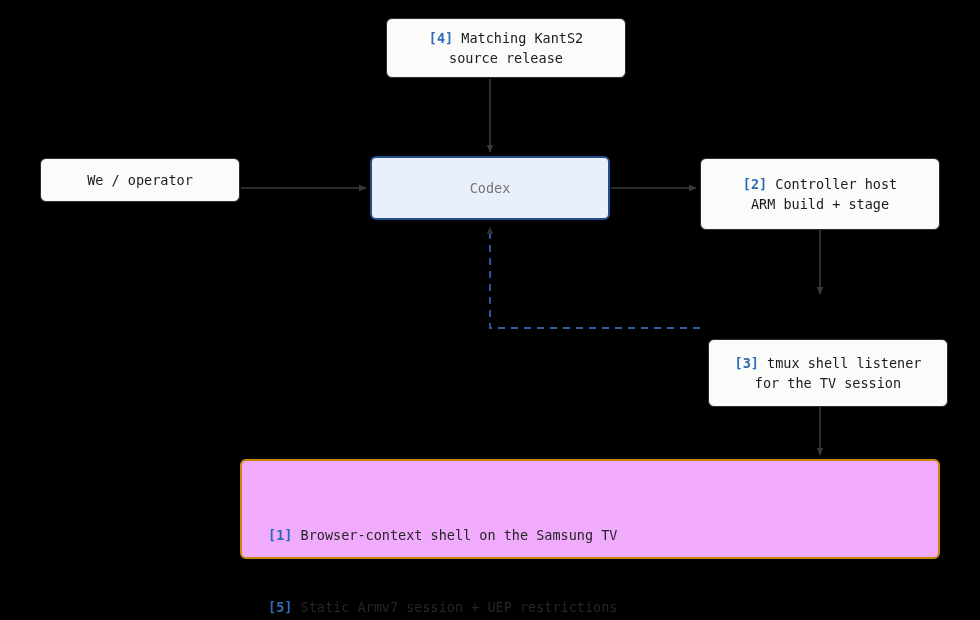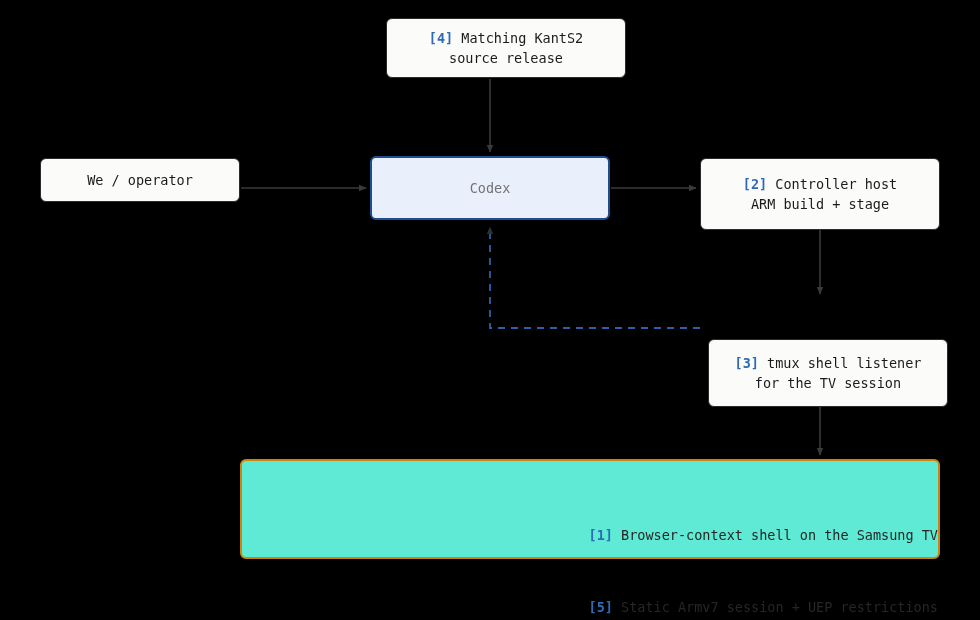--- a/index.html
+++ b/index.html
@@ -45,25 +45,25 @@
     border: 1.6px solid #2b2b2b;
     color: #1b1b1b;
   }
   .node-accent {
     background: #eaf0fb;
     border: 2px solid #1f4e8c;
     color: #737373;
     font-weight: normal;
   }
   .node-note {
-    background: #5eead4;
+    background: #f0abfc;
     border: 2px solid #c8860d;
     color: #262626;
     display: block;
-    text-align: right;
+    text-align: left;
     padding: 22px 0 12px 26px;
   }
   .tag {
     color: #2d6bb5;
     font-weight: bold;
   }
   .code-word {
     color: #b07d20;
   }
   .note-line {

